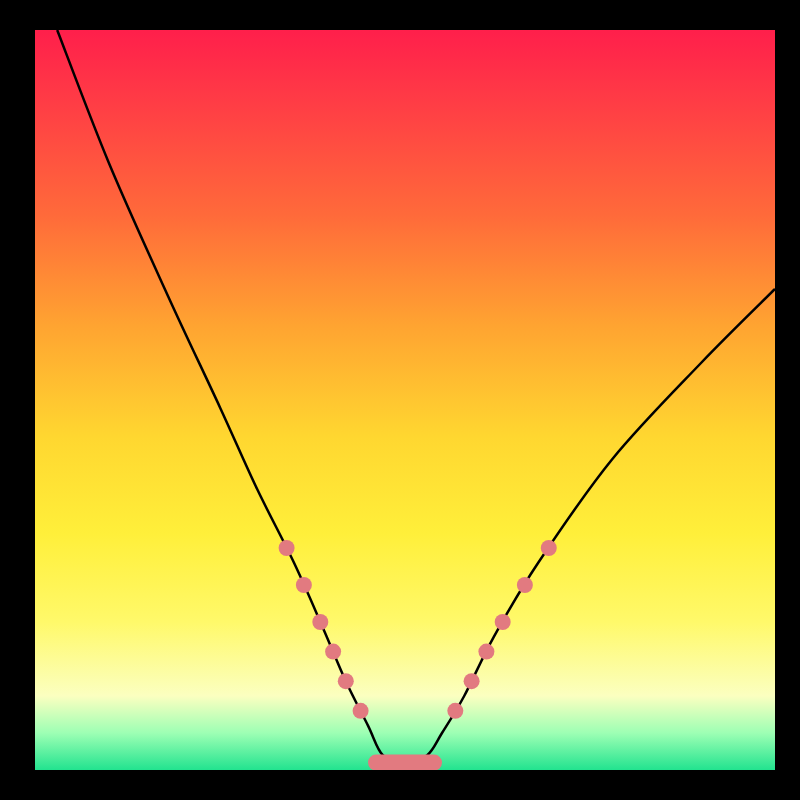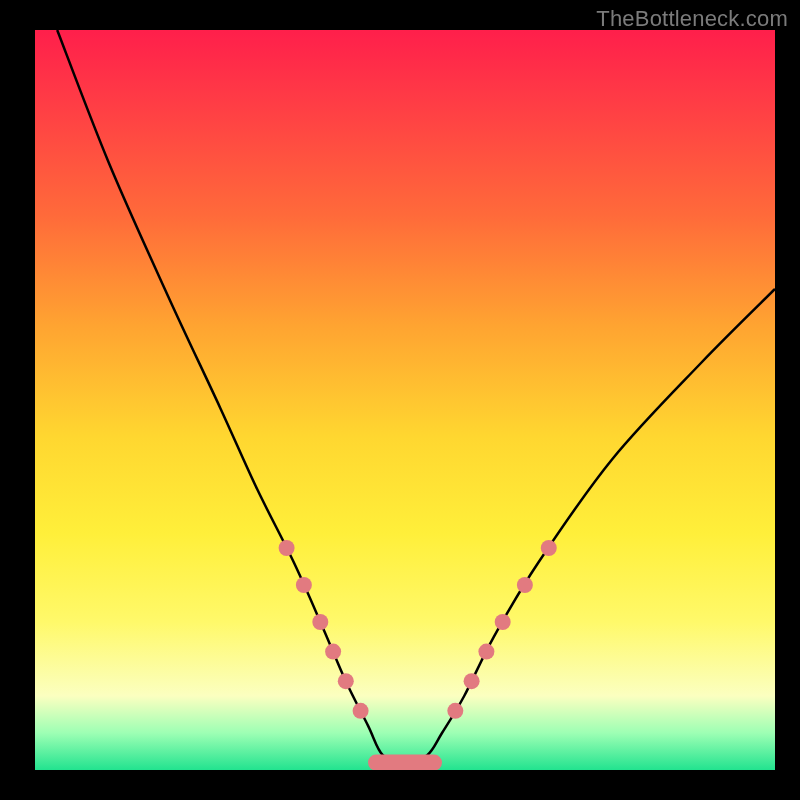--- a/index.html
+++ b/index.html
@@ -49,21 +49,20 @@
     left: 0;
     top: 0;
     width: 740px;
     height: 740px;
   }
 </style>
 </head>
 <body>
 
 <div class="stage">
-  <div class="watermark">TheBottleneck.com</div>
 
   <div class="plot-area">
     <svg class="curve" viewBox="0 0 740 740" preserveAspectRatio="none">
       <g id="svg-layer">
           <path d="M 22.2 0 C 30.833333333333332 22.200000000000006, 55.5 88.80000000000004, 74 133.20000000000005 C 92.5 177.60000000000005, 114.69999999999999 225.7, 133.2 266.4 C 151.7 307.09999999999997, 170.2 345.33333333333337, 185 377.40000000000003 C 199.8 409.4666666666667, 209.66666666666666 432.90000000000003, 222 458.8 C 234.33333333333334 484.7, 247.9 509.3666666666666, 259 532.8 C 270.1 556.2333333333332, 279.9666666666667 579.6666666666666, 288.6 599.4 C 297.23333333333335 619.1333333333333, 303.40000000000003 635.1666666666667, 310.8 651.2 C 318.2 667.2333333333333, 326.83333333333337 683.2666666666667, 333 695.6 C 339.16666666666663 707.9333333333334, 341.63333333333327 719.0333333333334, 347.79999999999995 725.2 C 353.96666666666664 731.3666666666667, 362.59999999999997 732.6, 370 732.6 C 377.40000000000003 732.6, 386.03333333333336 730.1333333333334, 392.20000000000005 725.2 C 398.36666666666673 720.2666666666667, 400.83333333333337 712.8666666666667, 407.00000000000006 703 C 413.16666666666674 693.1333333333333, 420.56666666666666 682.0333333333333, 429.2 666 C 437.8333333333333 649.9666666666667, 446.4666666666667 629, 458.8 606.8 C 471.1333333333333 584.5999999999999, 483.4666666666667 562.4, 503.20000000000005 532.8 C 522.9333333333334 503.19999999999993, 550.0666666666667 462.5, 577.2 429.2 C 604.3333333333334 395.9, 638.8666666666667 361.3666666666666, 666 332.99999999999994 C 693.1333333333333 304.63333333333327, 727.6666666666666 271.3333333333333, 740 259" fill="none" stroke="#000000" stroke-width="2.5"></path>
           <circle cx="251.60000000000002" cy="518" r="8" fill="#e27a80"></circle>
           <circle cx="268.8666666666667" cy="555" r="8" fill="#e27a80"></circle>
           <circle cx="285.31111111111113" cy="592" r="8" fill="#e27a80"></circle>
           <circle cx="298.1142857142857" cy="621.6" r="8" fill="#e27a80"></circle>
           <circle cx="310.8" cy="651.2" r="8" fill="#e27a80"></circle>

